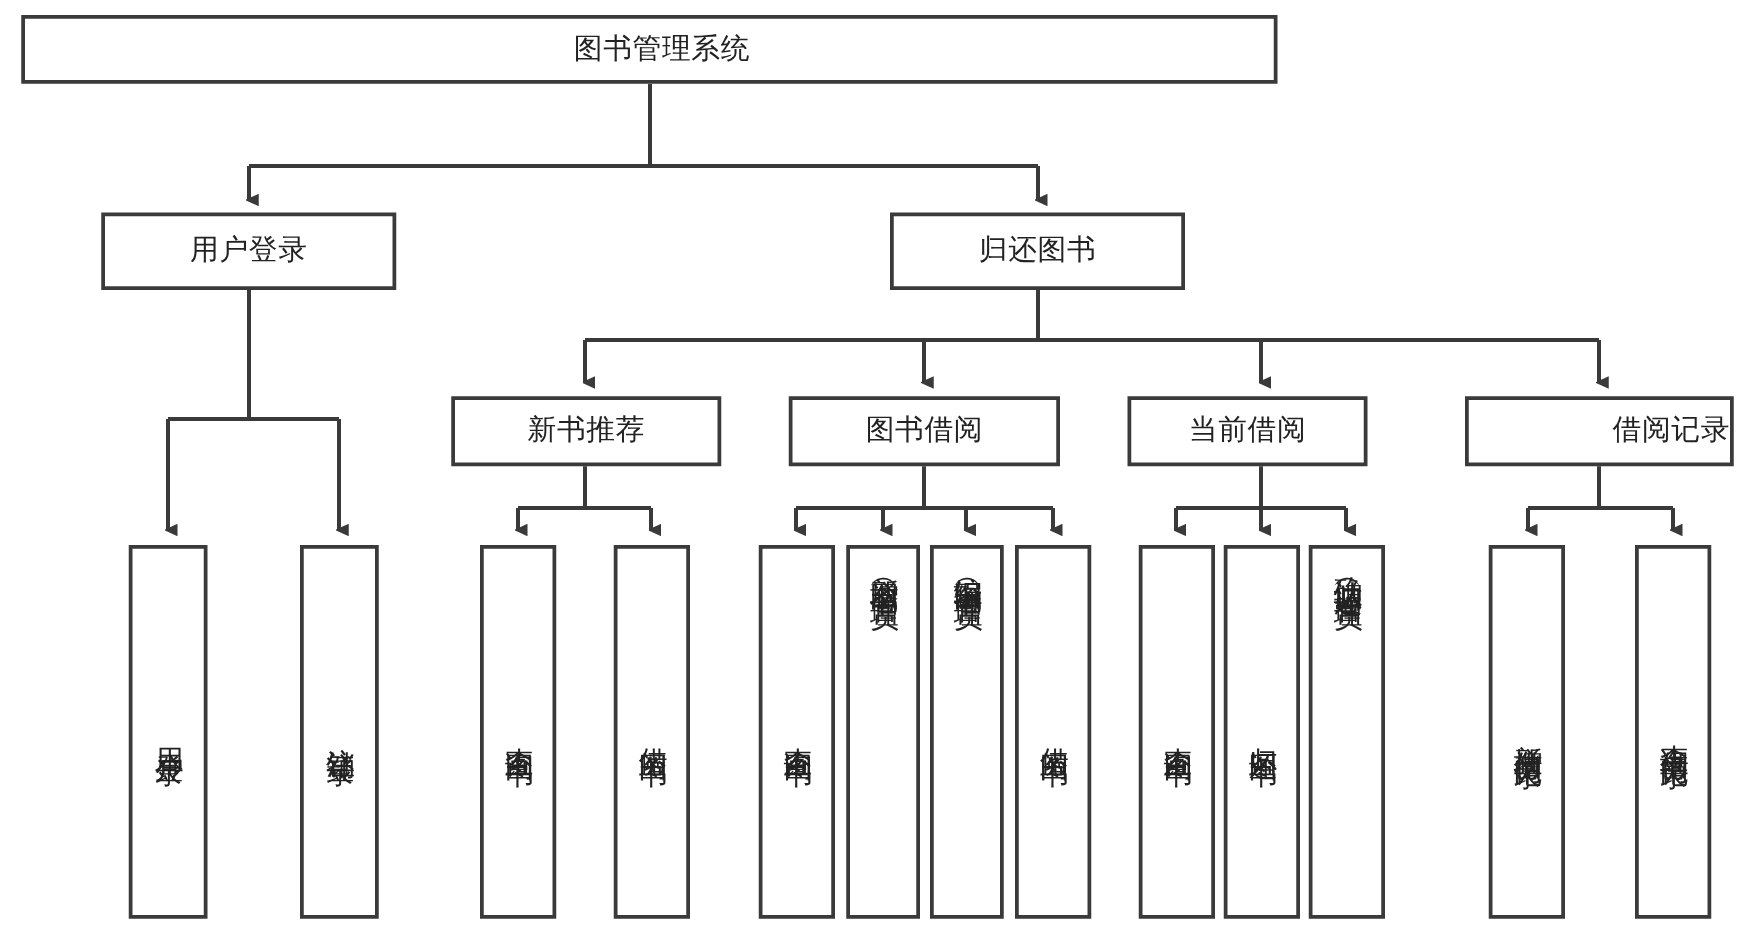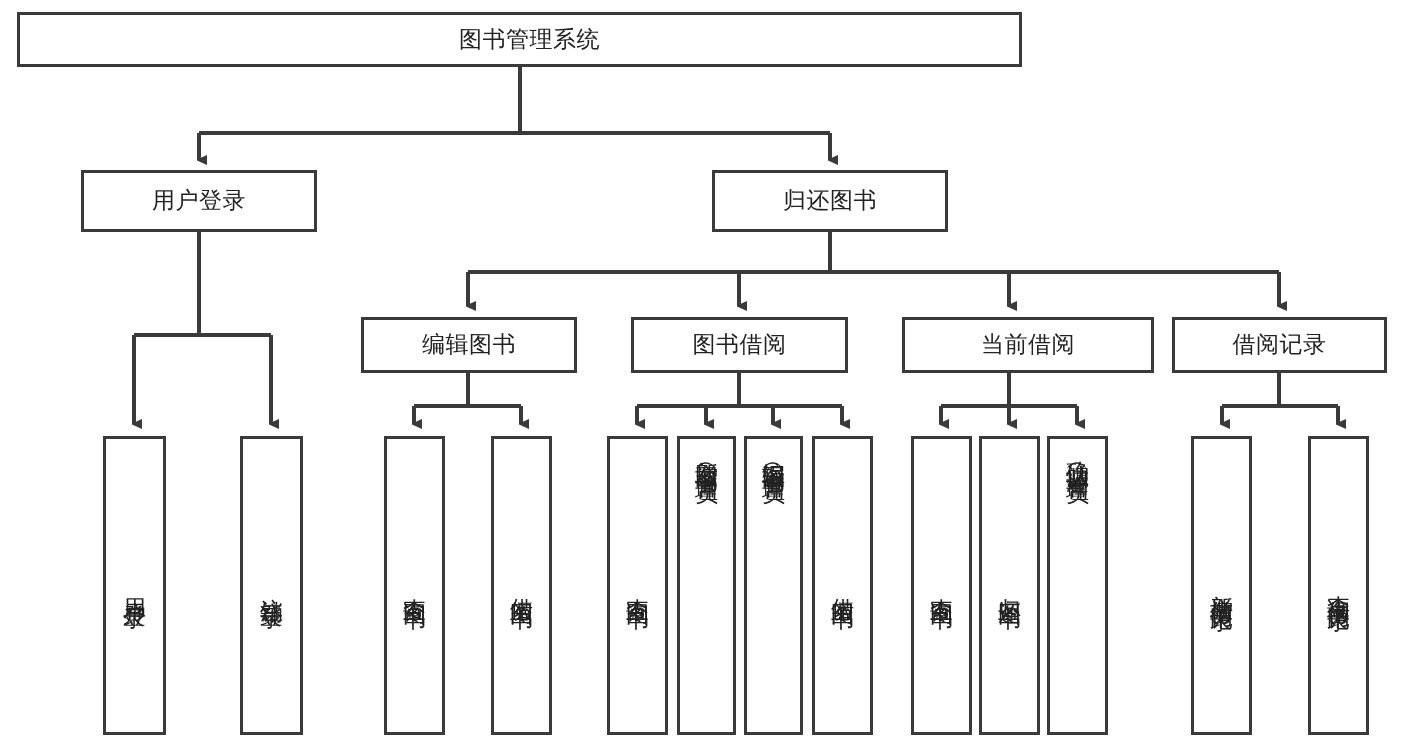--- a/index.html
+++ b/index.html
@@ -141,29 +141,29 @@
   </div>
 
   <div class="node horiz" style="left:81px; top:170px; width:236px; height:62px;">
     <span class="label">用户登录</span>
   </div>
   <div class="node horiz" style="left:712px; top:170px; width:236px; height:62px;">
     <span class="label">归还图书</span>
   </div>
 
   <div class="node horiz" style="left:361px; top:317px; width:216px; height:56px;">
-    <span class="label">编辑图书</span>
+    <span class="label">新书推荐</span>
   </div>
   <div class="node horiz" style="left:631px; top:317px; width:217px; height:56px;">
     <span class="label">图书借阅</span>
   </div>
-  <div class="node horiz" style="left:902px; top:317px; width:252px; height:56px;">
+  <div class="node horiz" style="left:902px; top:317px; width:192px; height:56px;">
     <span class="label">当前借阅</span>
   </div>
-  <div class="node horiz" style="left:1172px; top:317px; width:215px; height:56px;">
+  <div class="node horiz" style="left:1172px; top:317px; width:215px; height:56px;justify-content:flex-end;">
     <span class="label">借阅记录</span>
   </div>
 
   <div class="node vert" style="left:103px; top:436px; width:63px; height:299px;">
     <span class="label">用户登录</span>
   </div>
   <div class="node vert" style="left:240px; top:436px; width:63px; height:299px;">
     <span class="label">注销登录</span>
   </div>
 

